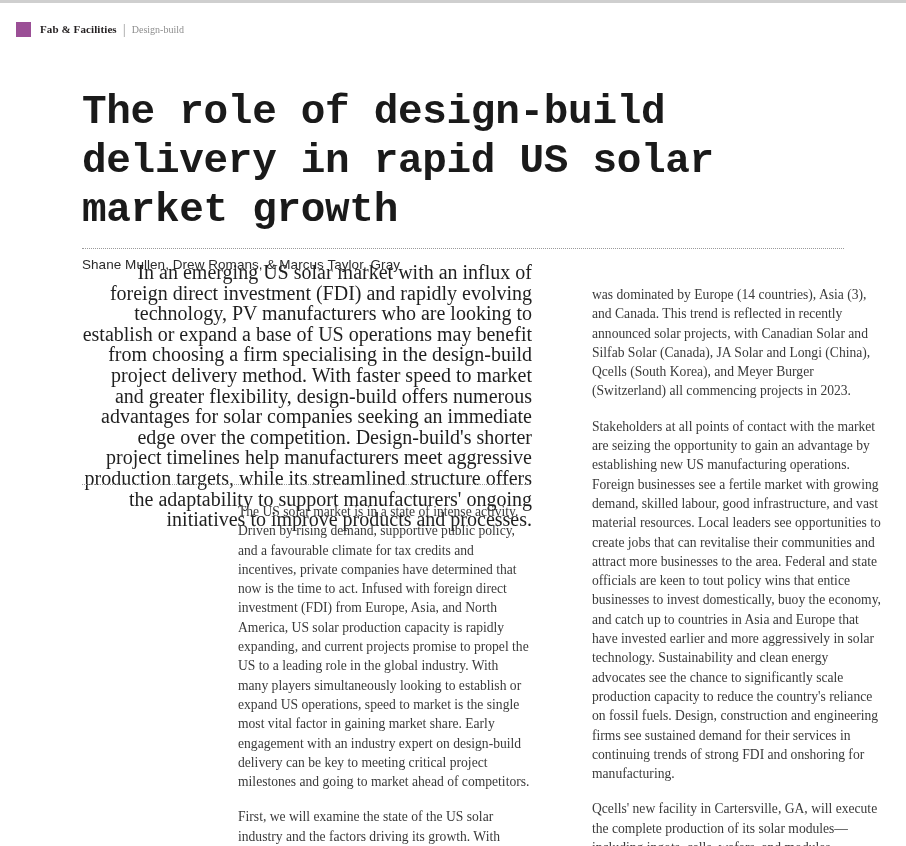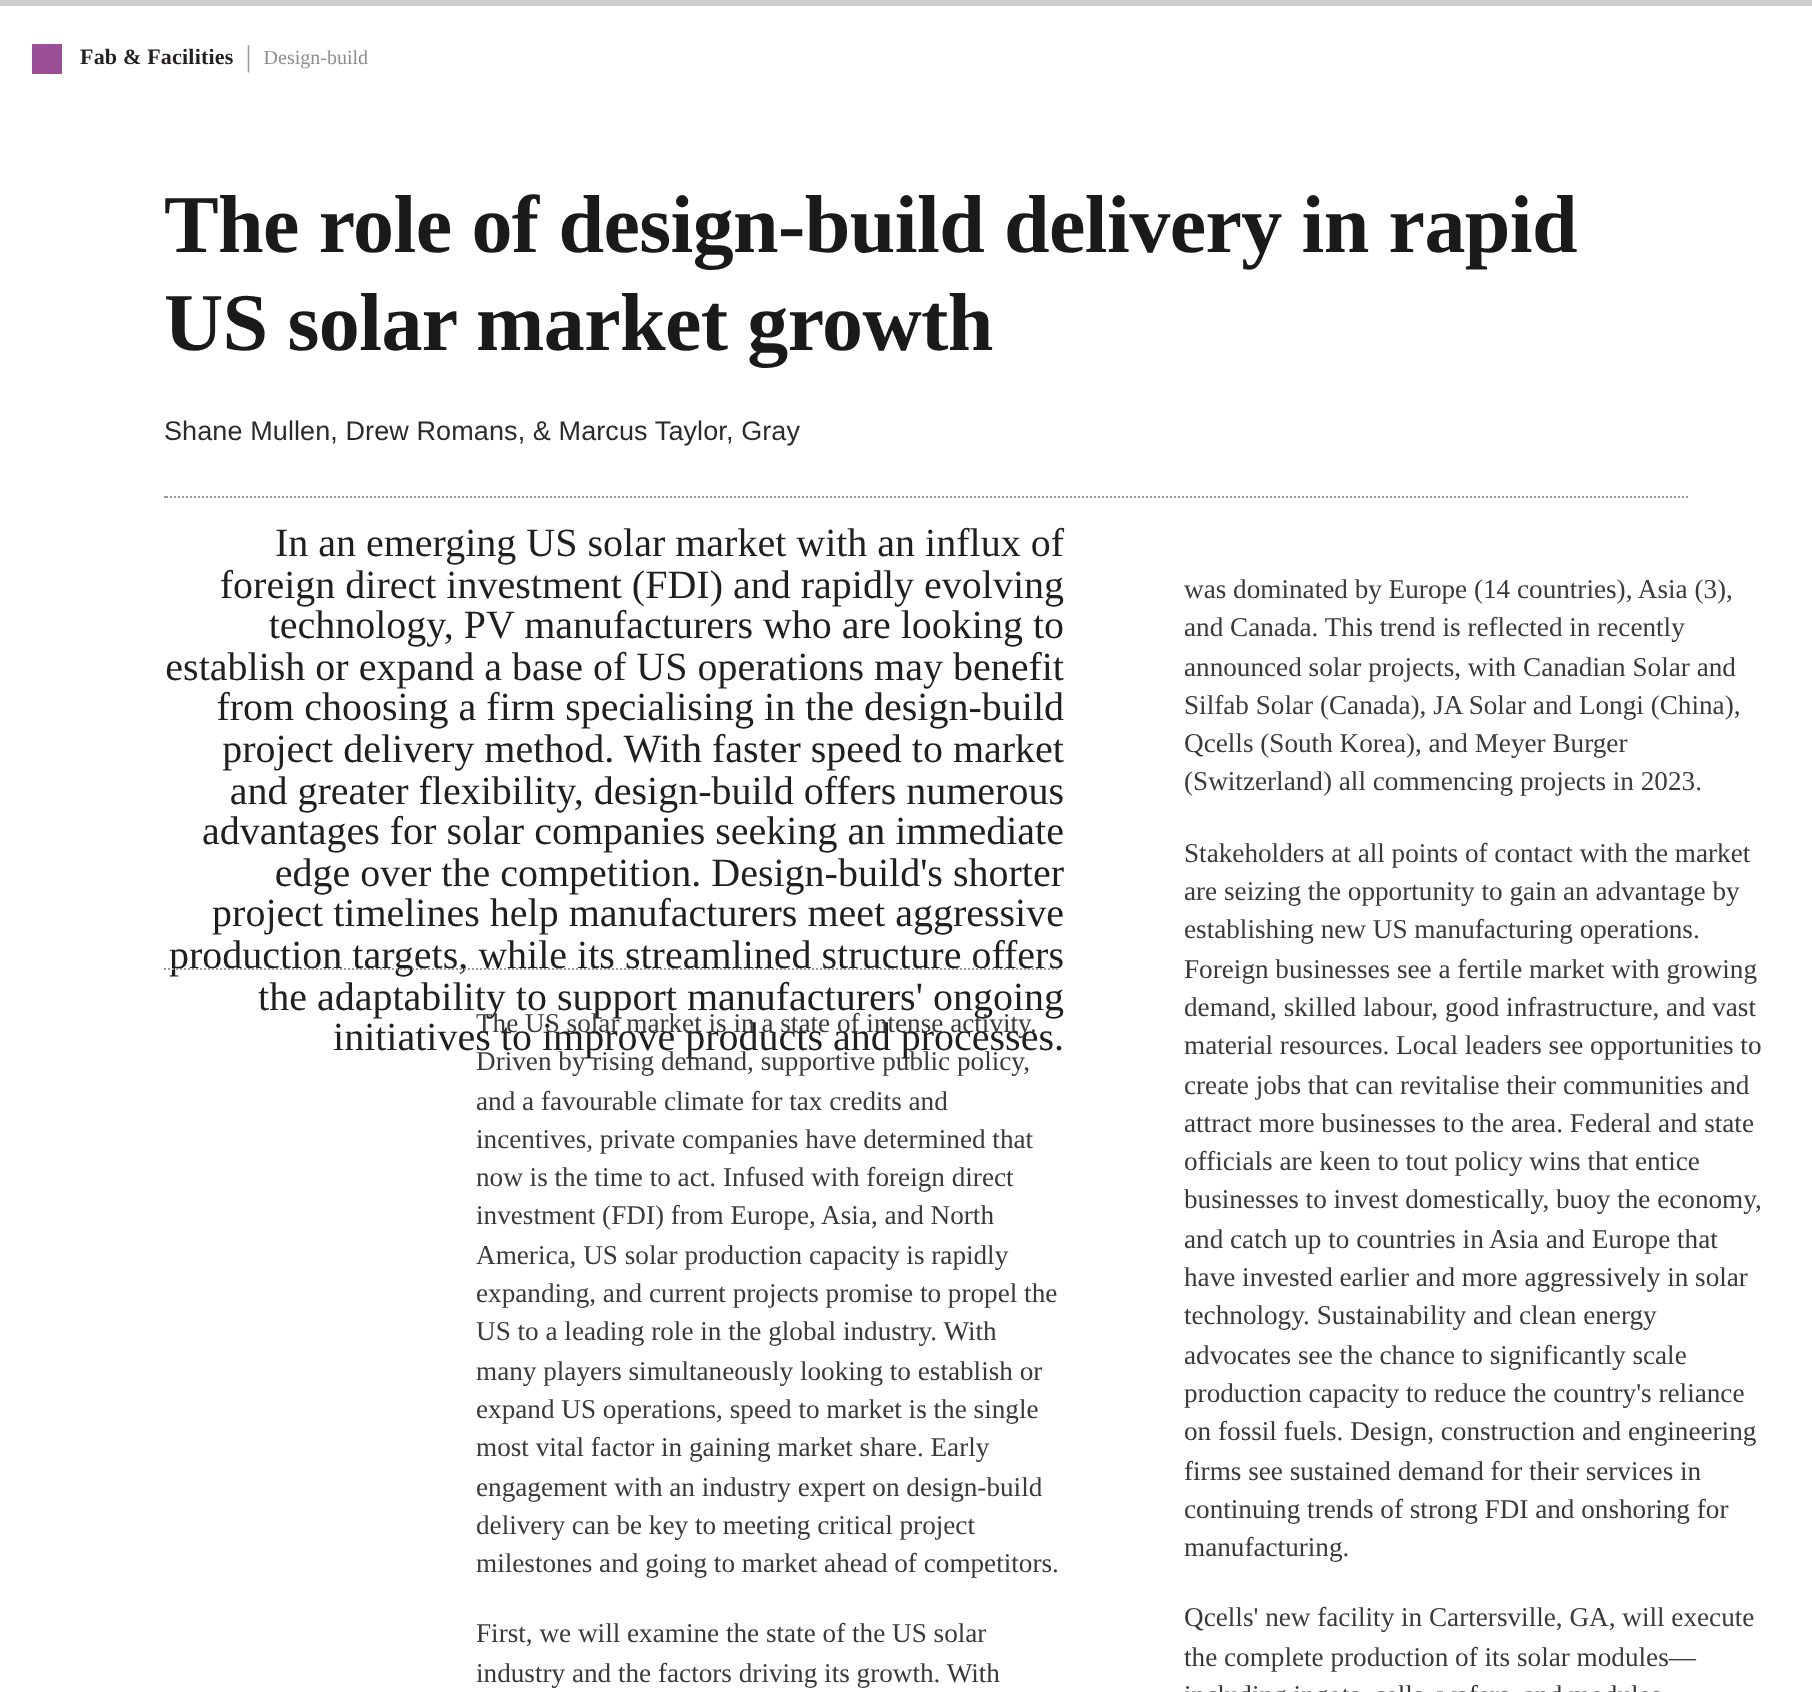--- a/index.html
+++ b/index.html
@@ -65,21 +65,21 @@
   }
 
   
   .title-block {
     position: absolute;
     top: 88px;
     left: 82px;
     width: 740px;
   }
   .title {
-    font-family: Liberation Serif, serif;
+    font-family: Liberation Mono, monospace;
     font-weight: bold;
     font-size: 41px;
     line-height: 49px;
     color: #1a1a1a;
     letter-spacing: -0.3px;
     margin: 0;
   }
   .authors {
     margin-top: 22px;
     font-family: "Liberation Sans", sans-serif;

